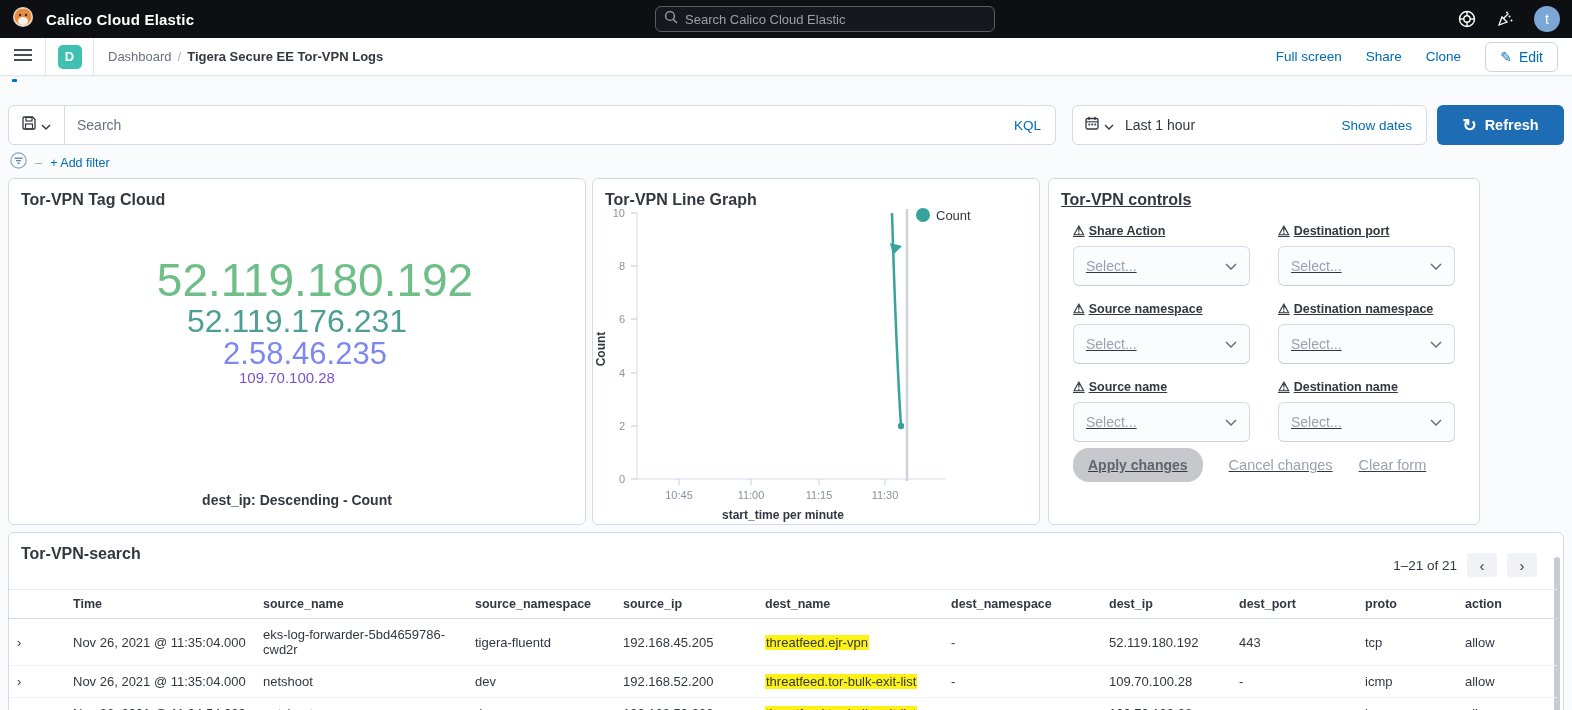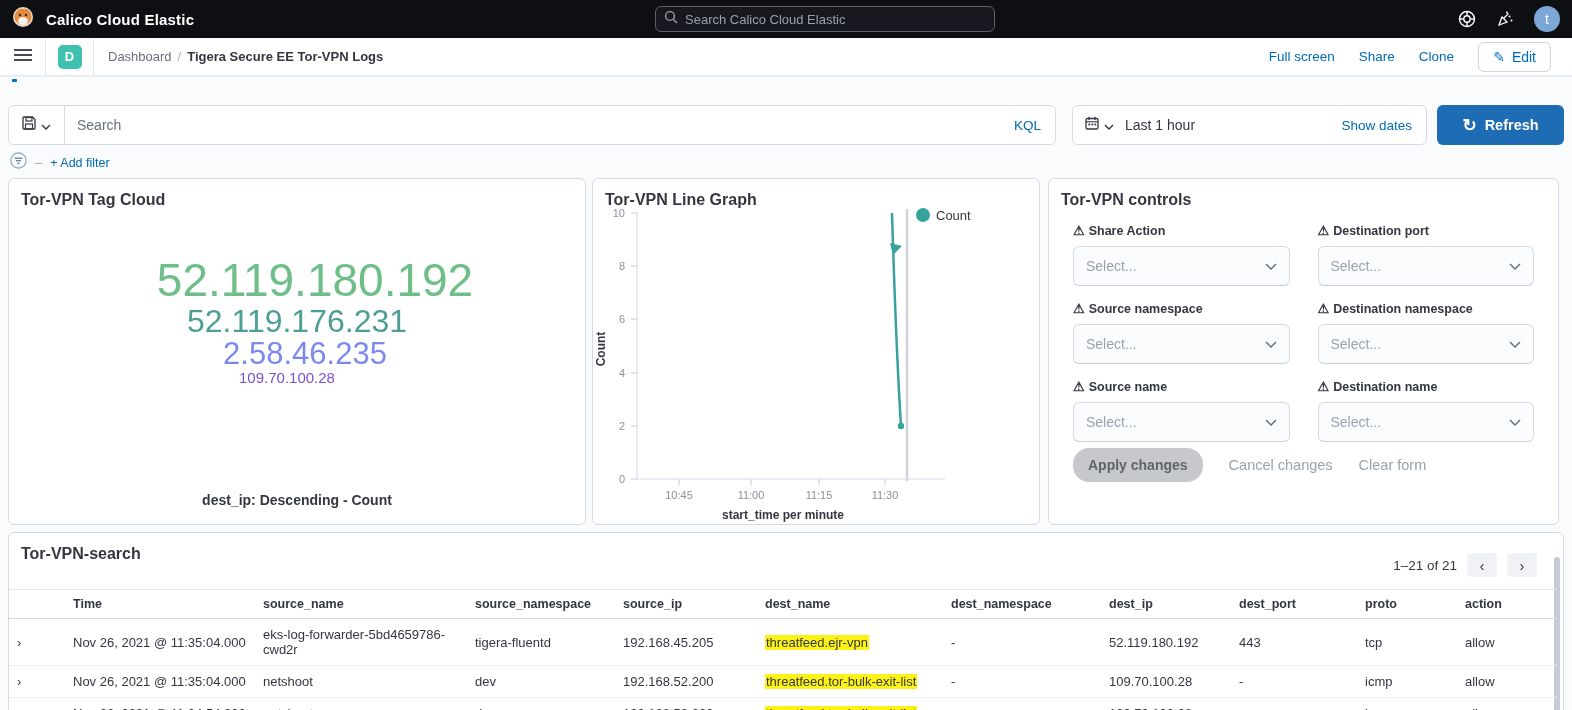--- a/index.html
+++ b/index.html
@@ -25,21 +25,21 @@
     display:flex; align-items:stretch; border-bottom:1px solid #e4e9f0; }
   .crumb-cell { display:flex; align-items:center; justify-content:center; border-right:1px solid #e4e9f0; }
   .hamburger-cell { width:46px; }
   .badge-cell { width:48px; }
   .app-badge { width:24px; height:24px; border-radius:5px; background:#3fc0b0; color:#fff; font-size:13px;
     font-weight:700; display:flex; align-items:center; justify-content:center; }
   .crumbs { display:flex; align-items:center; gap:6px; padding-left:14px; font-size:13px; }
   .crumb-root { color:#69707d; }
   .crumb-sep { color:#aab2bd; }
   .crumb-current { font-weight:700; color:#343741; }
-  .crumb-actions { margin-left:auto; display:flex; align-items:center; gap:24px; padding-right:21px; }
+  .crumb-actions { margin-left:auto; display:flex; align-items:center; gap:24px; padding-right:14px; }
   .hdr-link { color:#006bb4; font-size:13.5px; cursor:pointer; }
   .edit-btn { display:flex; align-items:center; gap:7px; border:1px solid #c9d4e2; border-radius:6px;
     height:30px; padding:0 14px; color:#006bb4; font-size:14px; background:#fff; cursor:pointer; }
   .divider-strip { position:absolute; left:0; top:76px; width:1572px; height:2px; background:#fbfcfd; border-top:1px solid #eef1f5; }
   .mini-dot { position:absolute; left:12px; top:79px; width:5px; height:3px; background:#0071c2; border-radius:1px; }
 
   
   .query-row { position:absolute; left:8px; top:105px; height:40px; display:flex; }
   .search-box { width:1048px; height:40px; background:#fff; border:1px solid #d3dae6; border-radius:6px;
     display:flex; align-items:center; }
@@ -69,21 +69,21 @@
   .cloud { position:absolute; top:78px; left:0; width:100%; text-align:center; line-height:1.04; }
   .cloud div { white-space:nowrap; font-weight:400; }
   .cloud-caption { position:absolute; bottom:16px; width:100%; text-align:center; font-size:14px; font-weight:700; }
 
   .panel-line { left:592px; top:178px; width:448px; height:347px; }
   .panel-line svg { position:absolute; left:0; top:20px; }
   .tick-label { font-size:11px; fill:#8b919c; font-family:"Liberation Sans", sans-serif; }
   .axis-label { font-size:12px; font-weight:700; fill:#343741; font-family:"Liberation Sans", sans-serif; }
   .legend-label { font-size:13px; fill:#343741; font-family:"Liberation Sans", sans-serif; }
 
-  .panel-controls { left:1048px; top:178px; width:511px; height:347px; }
+  .panel-controls { left:1048px; top:178px; width:432px; height:347px;text-decoration:underline; }
   .ctl-grid { display:grid; grid-template-columns:1fr 1fr; column-gap:28px; row-gap:15px; padding:14px 24px 0 24px; }
   .ctl-field .lbl { display:flex; align-items:center; gap:4px; font-size:12.5px; font-weight:700; color:#343741; }
   .warn { font-size:13px; color:#343741; }
   .select { margin-top:8px; height:40px; background:#fbfcfd; border:1px solid #d3dae6; border-bottom-color:#c5d0de;
     border-radius:6px; display:flex; align-items:center; padding:0 12px; cursor:pointer; }
   .select .ph { flex:1; color:#98a2b3; font-size:14px; }
   .ctl-buttons { display:flex; align-items:center; gap:26px; padding:6px 24px 0 24px; }
   .apply-btn { height:34px; padding:0 15px; background:#c6c8cc; color:#60646b; border:none; border-radius:16px;
     font-size:14px; font-weight:600; font-family:"Liberation Sans", sans-serif; }
   .ghost-btn { color:#9aa2ad; font-size:14.5px; background:none; border:none; font-family:"Liberation Sans", sans-serif; cursor:pointer; }

